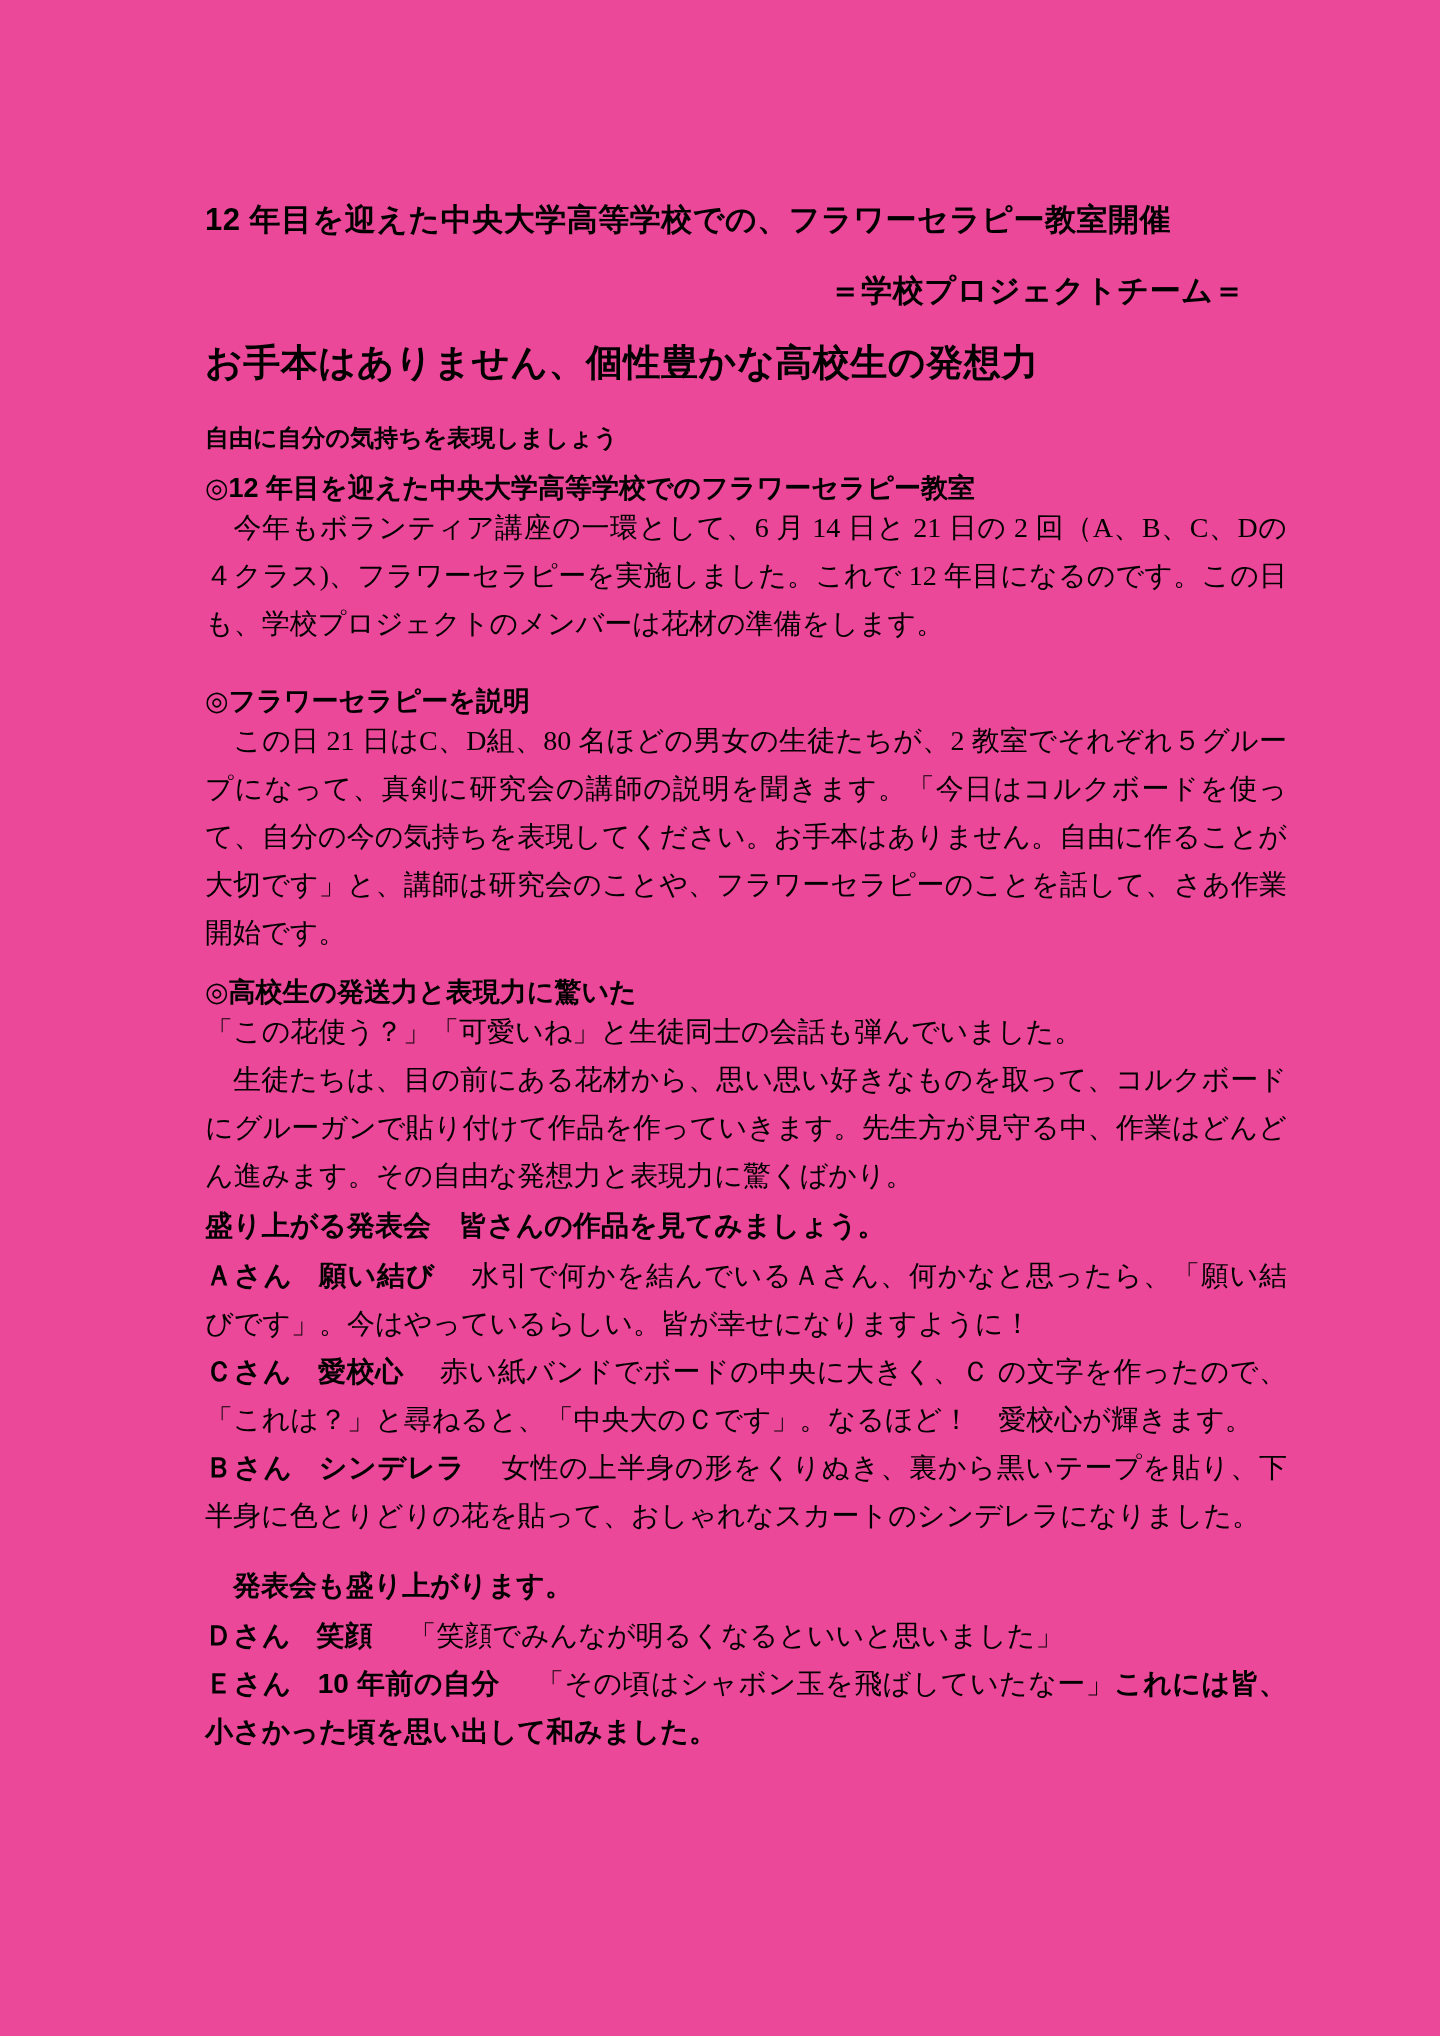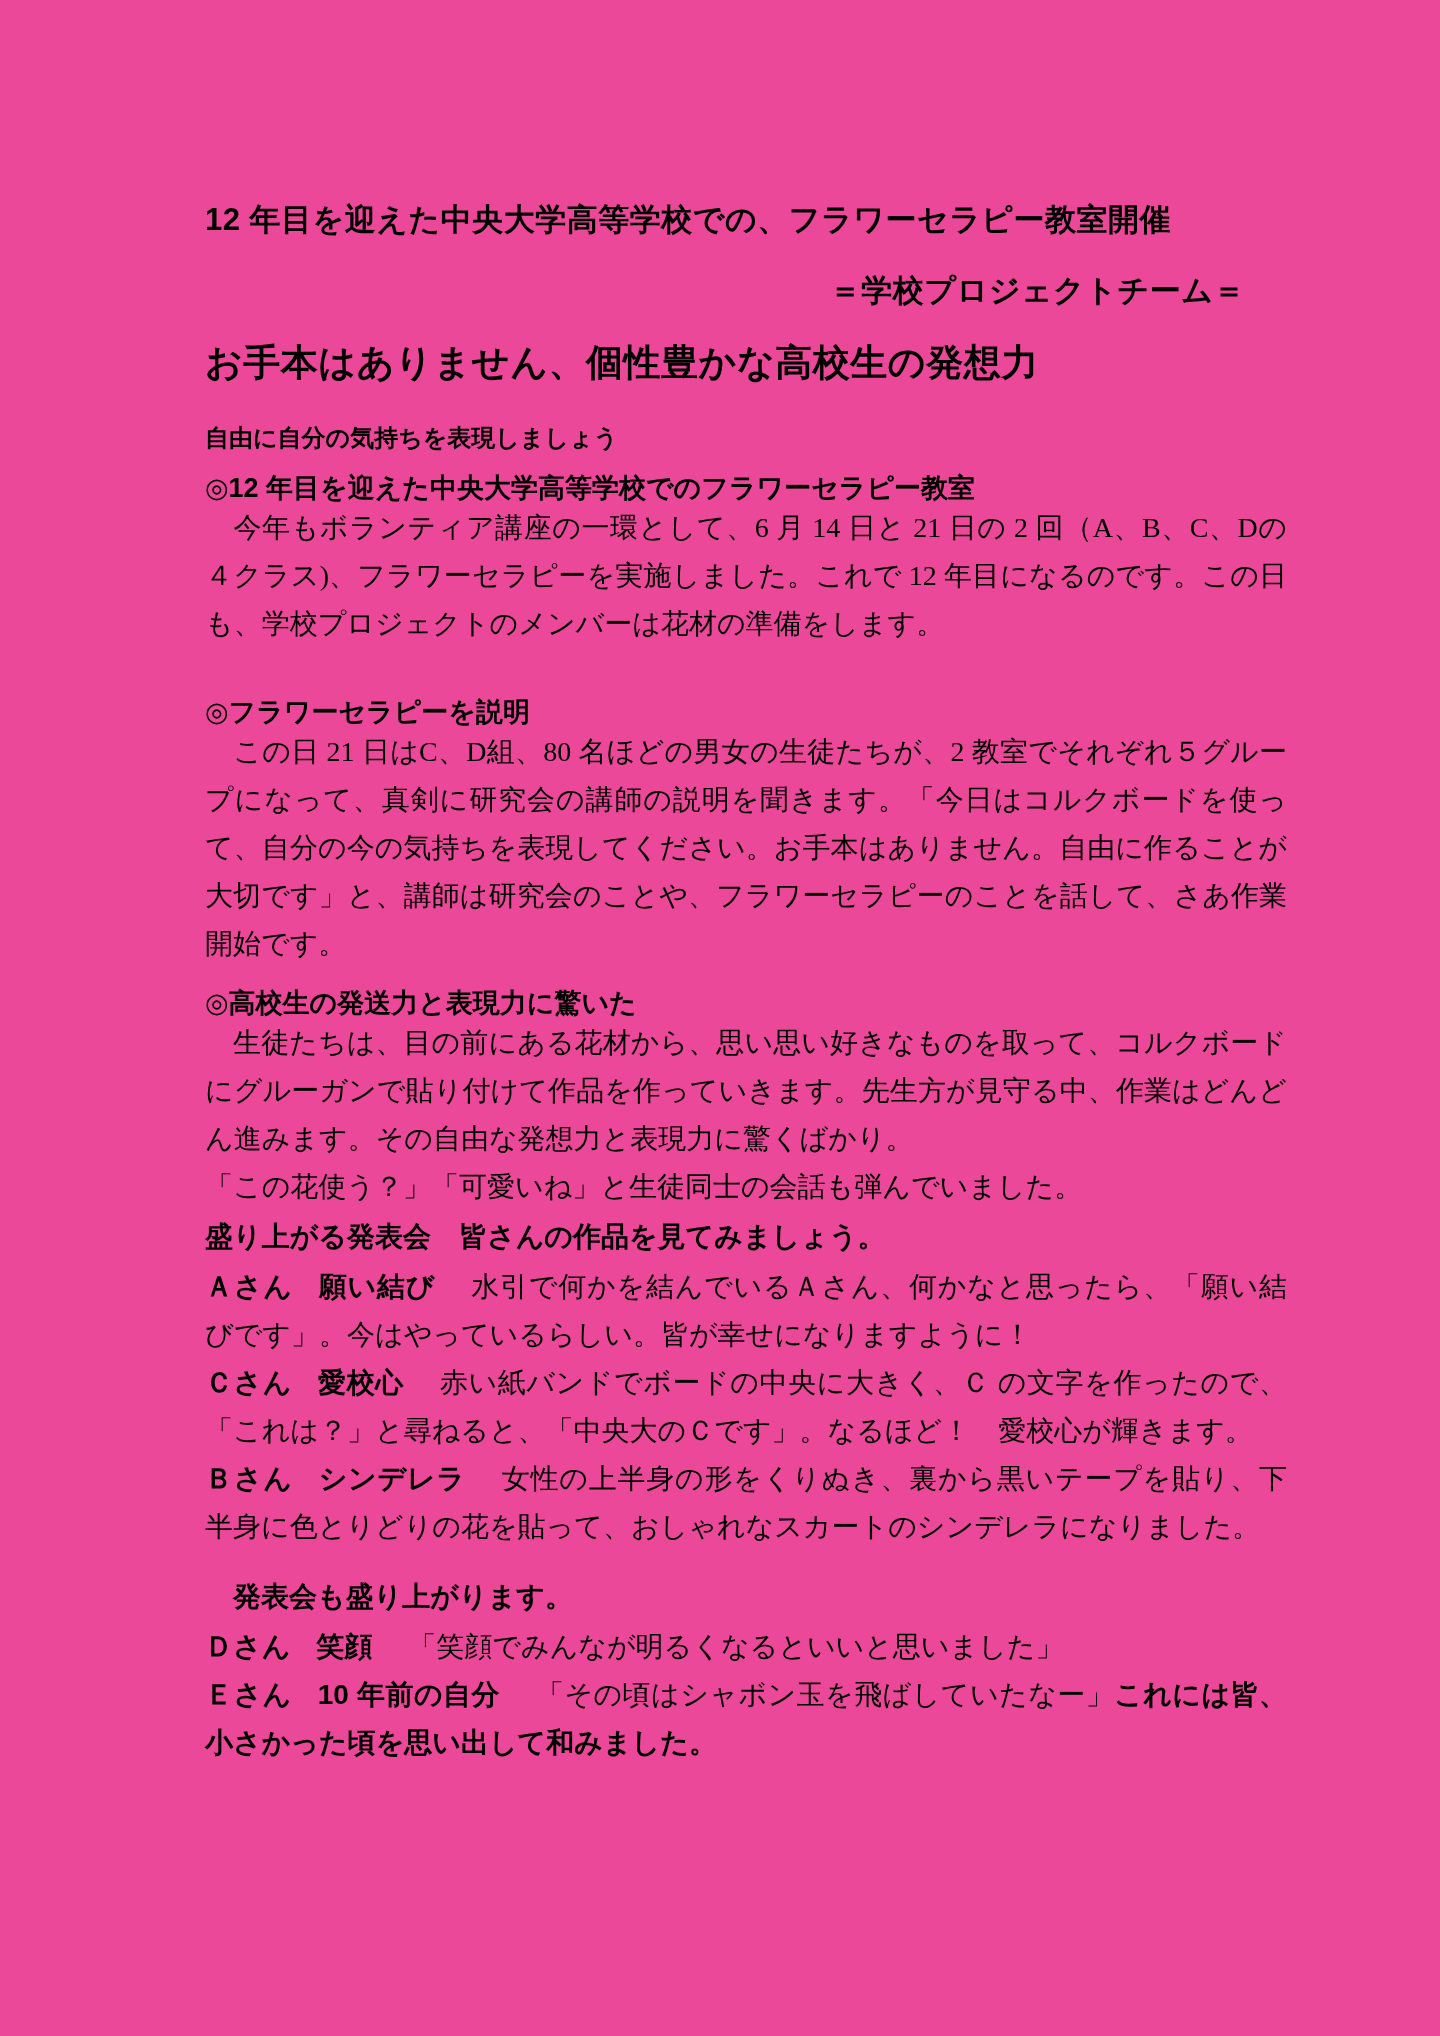--- a/index.html
+++ b/index.html
@@ -33,21 +33,21 @@
   }
   .title1 { font-size: 31px; line-height: 34px; letter-spacing: 0.5px; }
   .title2 {
     font-size: 31px; line-height: 34px; margin-top: 37px;
     text-align: right; padding-right: 42px; letter-spacing: 0.5px;
   }
   .headline { font-size: 37px; line-height: 40px; margin-top: 35px; letter-spacing: 0.5px; }
   .lead { font-size: 24px; line-height: 32px; margin-top: 39px; }
   .sec { font-size: 27px; line-height: 31px; }
   .sec-intro { margin-top: 19px; }
-  .sec-explain { margin-top: 49px; }
+  .sec-explain { margin-top: 38px; }
   .sec-surprise { margin-top: 20px; }
   .sec2 { font-size: 28px; line-height: 32px; }
   .sec-presentation { margin-top: 12px; font-family: Liberation Mono, monospace; }
   .sec-pres2 { margin-top: 30px; }
   p.body {
     font-size: 28px;
     line-height: 48px;
     margin: 0;
     text-align: justify;
   }
@@ -73,22 +73,22 @@
 
     <div class="lead gothic">自由に自分の気持ちを表現しましょう</div>
 
     <div class="sec sec-intro gothic">◎12 年目を迎えた中央大学高等学校でのフラワーセラピー教室</div>
     <p class="body mincho p-intro">　今年もボランティア講座の一環として、6 月 14 日と 21 日の 2 回（A、B、C、Dの４クラス)、フラワーセラピーを実施しました。これで 12 年目になるのです。この日も、学校プロジェクトのメンバーは花材の準備をします。</p>
 
     <div class="sec sec-explain gothic">◎フラワーセラピーを説明</div>
     <p class="body mincho p-explain1">　この日 21 日はC、D組、80 名ほどの男女の生徒たちが、2 教室でそれぞれ５グループになって、真剣に研究会の講師の説明を聞きます。「今日はコルクボードを使って、自分の今の気持ちを表現してください。お手本はありません。自由に作ることが大切です」と、講師は研究会のことや、フラワーセラピーのことを話して、さあ作業開始です。</p>
 
     <div class="sec sec-surprise gothic">◎高校生の発送力と表現力に驚いた</div>
+    <p class="body mincho">「この花使う？」「可愛いね」と生徒同士の会話も弾んでいました。</p>
     <p class="body mincho p-surprise1">　生徒たちは、目の前にある花材から、思い思い好きなものを取って、コルクボードにグルーガンで貼り付けて作品を作っていきます。先生方が見守る中、作業はどんどん進みます。その自由な発想力と表現力に驚くばかり。</p>
-    <p class="body mincho">「この花使う？」「可愛いね」と生徒同士の会話も弾んでいました。</p>
 
     <div class="sec2 sec-presentation gothic">盛り上がる発表会　皆さんの作品を見てみましょう。</div>
 
     <div class="works">
       <p class="body work"><span class="gothic wname">Ａさん</span><span class="gothic wtitle">願い結び</span><span class="mincho wdesc">水引で何かを結んでいるＡさん、何かなと思ったら、「願い結びです」。今はやっているらしい。皆が幸せになりますように！</span></p>
       <p class="body work"><span class="gothic wname">Ｃさん</span><span class="gothic wtitle">愛校心</span><span class="mincho wdesc">赤い紙バンドでボードの中央に大きく、Ｃ の文字を作ったので、「これは？」と尋ねると、「中央大のＣです」。なるほど！　愛校心が輝きます。</span></p>
       <p class="body work"><span class="gothic wname">Ｂさん</span><span class="gothic wtitle">シンデレラ</span><span class="mincho wdesc">女性の上半身の形をくりぬき、裏から黒いテープを貼り、下半身に色とりどりの花を貼って、おしゃれなスカートのシンデレラになりました。</span></p>
     </div>
 
     <div class="sec2 sec-pres2 gothic">　発表会も盛り上がります。</div>

